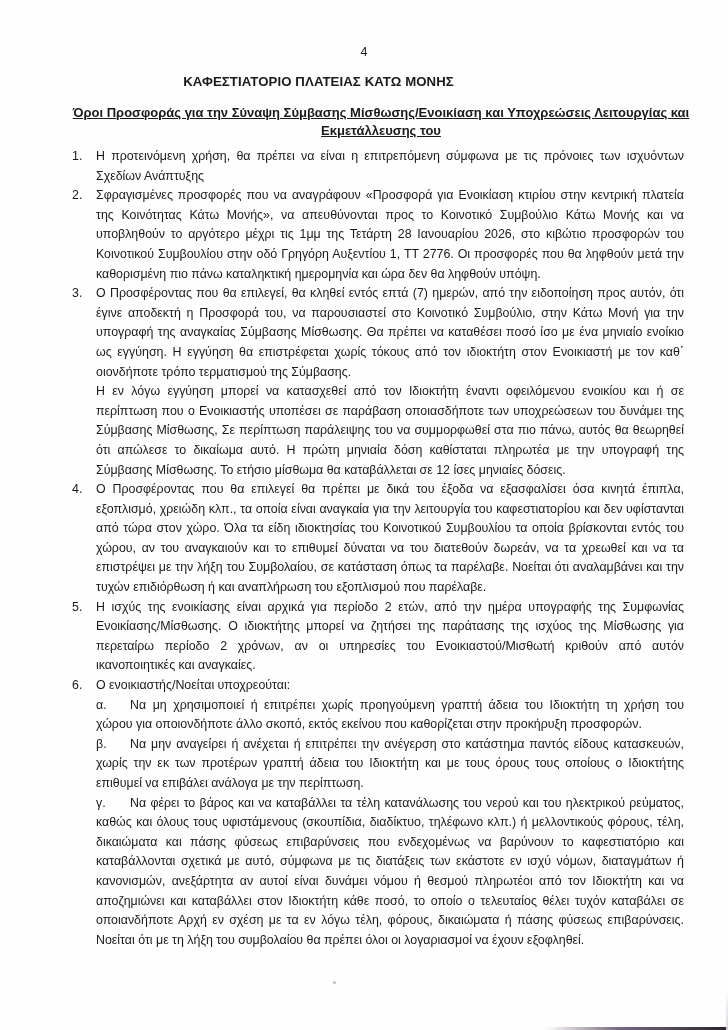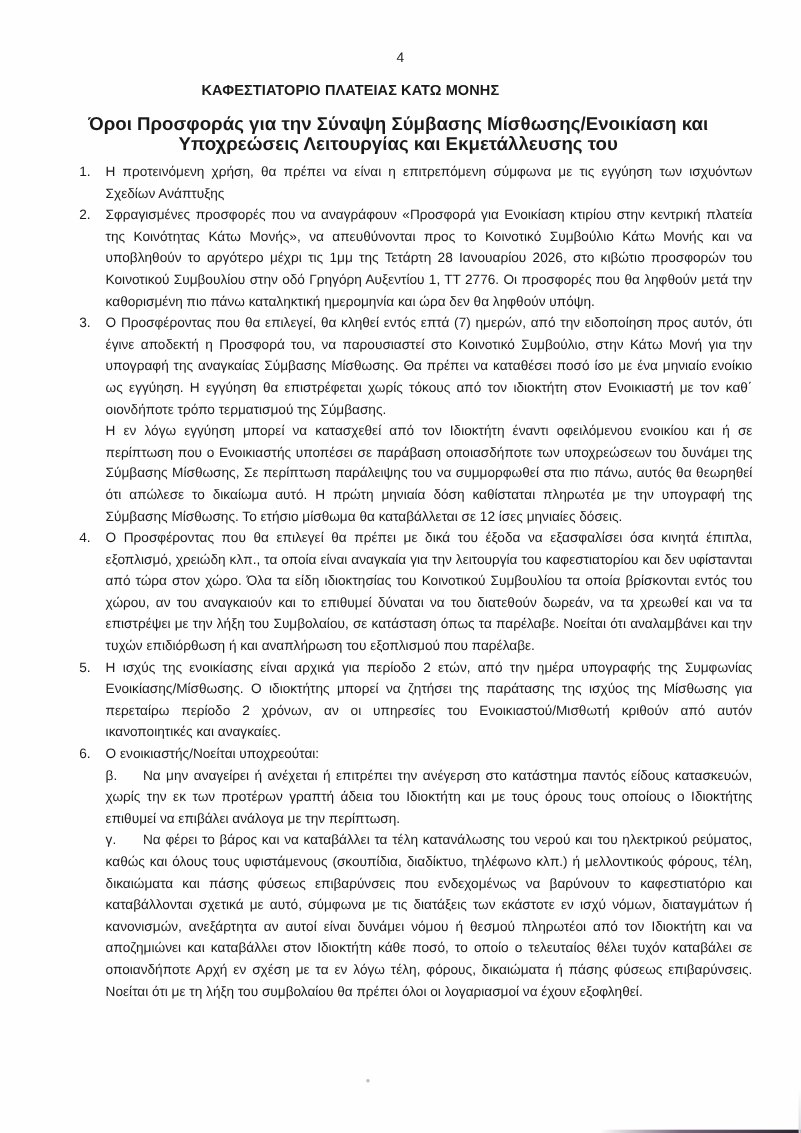--- a/index.html
+++ b/index.html
@@ -36,25 +36,26 @@
     left: 0;
     width: 637px;
     text-align: center;
     font-weight: bold;
     font-size: 13.2px;
     letter-spacing: 0.1px;
   }
   .doc-subtitle {
     position: absolute;
     top: 104px;
-    left: 52px;
+    left: 71px;
     width: 620px;
     text-align: center;
     font-weight: bold;
-    font-size: 17px;
+    text-decoration: underline;
+    font-size: 13px;
     line-height: 18px;
   }
   .terms {
     position: absolute;
     top: 147px;
     left: 96px;
     width: 588px;
     margin: 0;
     padding: 0;
     list-style: none;
@@ -112,21 +113,21 @@
 <body>
 
 <div class="page">
   <div class="page-number">4</div>
   <div class="doc-title">ΚΑΦΕΣΤΙΑΤΟΡΙΟ ΠΛΑΤΕΙΑΣ ΚΑΤΩ ΜΟΝΗΣ</div>
   <div class="doc-subtitle">Όροι Προσφοράς για την Σύναψη Σύμβασης Μίσθωσης/Ενοικίαση και Υποχρεώσεις Λειτουργίας και Εκμετάλλευσης του</div>
 
   <ol class="terms">
     <li class="term">
       <span class="term-num">1.</span>
-      <p>Η προτεινόμενη χρήση, θα πρέπει να είναι η επιτρεπόμενη σύμφωνα με τις εγγύηση των ισχυόντων Σχεδίων Ανάπτυξης</p>
+      <p>Η προτεινόμενη χρήση, θα πρέπει να είναι η επιτρεπόμενη σύμφωνα με τις πρόνοιες των ισχυόντων Σχεδίων Ανάπτυξης</p>
     </li>
     <li class="term">
       <span class="term-num">2.</span>
       <p>Σφραγισμένες προσφορές που να αναγράφουν «Προσφορά για Ενοικίαση κτιρίου στην κεντρική πλατεία της Κοινότητας Κάτω Μονής», να απευθύνονται προς το Κοινοτικό Συμβούλιο Κάτω Μονής και να υποβληθούν το αργότερο μέχρι τις 1μμ της Τετάρτη 28 Ιανουαρίου 2026, στο κιβώτιο προσφορών του Κοινοτικού Συμβουλίου στην οδό Γρηγόρη Αυξεντίου 1, ΤΤ 2776. Οι προσφορές που θα ληφθούν μετά την καθορισμένη πιο πάνω καταληκτική ημερομηνία και ώρα δεν θα ληφθούν υπόψη.</p>
     </li>
     <li class="term">
       <span class="term-num">3.</span>
       <p>Ο Προσφέροντας που θα επιλεγεί, θα κληθεί εντός επτά (7) ημερών, από την ειδοποίηση προς αυτόν, ότι έγινε αποδεκτή η Προσφορά του, να παρουσιαστεί στο Κοινοτικό Συμβούλιο, στην Κάτω Μονή για την υπογραφή της αναγκαίας Σύμβασης Μίσθωσης. Θα πρέπει να καταθέσει ποσό ίσο με ένα μηνιαίο ενοίκιο ως εγγύηση. Η εγγύηση θα επιστρέφεται χωρίς τόκους από τον ιδιοκτήτη στον Ενοικιαστή με τον καθ΄ οιονδήποτε τρόπο τερματισμού της Σύμβασης.</p>
       <p>Η εν λόγω εγγύηση μπορεί να κατασχεθεί από τον Ιδιοκτήτη έναντι οφειλόμενου ενοικίου και ή σε περίπτωση που ο Ενοικιαστής υποπέσει σε παράβαση οποιασδήποτε των υποχρεώσεων του δυνάμει της Σύμβασης Μίσθωσης, Σε περίπτωση παράλειψης του να συμμορφωθεί στα πιο πάνω, αυτός θα θεωρηθεί ότι απώλεσε το δικαίωμα αυτό. Η πρώτη μηνιαία δόση καθίσταται πληρωτέα με την υπογραφή της Σύμβασης Μίσθωσης. Το ετήσιο μίσθωμα θα καταβάλλεται σε 12 ίσες μηνιαίες δόσεις.</p>
     </li>
@@ -134,20 +135,21 @@
       <span class="term-num">4.</span>
       <p>Ο Προσφέροντας που θα επιλεγεί θα πρέπει με δικά του έξοδα να εξασφαλίσει όσα κινητά έπιπλα, εξοπλισμό, χρειώδη κλπ., τα οποία είναι αναγκαία για την λειτουργία του καφεστιατορίου και δεν υφίστανται από τώρα στον χώρο. Όλα τα είδη ιδιοκτησίας του Κοινοτικού Συμβουλίου τα οποία βρίσκονται εντός του χώρου, αν του αναγκαιούν και το επιθυμεί δύναται να του διατεθούν δωρεάν, να τα χρεωθεί και να τα επιστρέψει με την λήξη του Συμβολαίου, σε κατάσταση όπως τα παρέλαβε. Νοείται ότι αναλαμβάνει και την τυχών επιδιόρθωση ή και αναπλήρωση του εξοπλισμού που παρέλαβε.</p>
     </li>
     <li class="term">
       <span class="term-num">5.</span>
       <p>Η ισχύς της ενοικίασης είναι αρχικά για περίοδο 2 ετών, από την ημέρα υπογραφής της Συμφωνίας Ενοικίασης/Μίσθωσης. Ο ιδιοκτήτης μπορεί να ζητήσει της παράτασης της ισχύος της Μίσθωσης για περεταίρω περίοδο 2 χρόνων, αν οι υπηρεσίες του Ενοικιαστού/Μισθωτή κριθούν από αυτόν ικανοποιητικές και αναγκαίες.</p>
     </li>
     <li class="term">
       <span class="term-num">6.</span>
       <p>Ο ενοικιαστής/Νοείται υποχρεούται:</p>
+      <p class="sub"><span class="sub-letter">α.</span><span>Να μη χρησιμοποιεί ή επιτρέπει χωρίς προηγούμενη γραπτή άδεια του Ιδιοκτήτη τη χρήση του χώρου για οποιονδήποτε άλλο σκοπό, εκτός εκείνου που καθορίζεται στην προκήρυξη προσφορών.</span></p>
       <p class="sub"><span class="sub-letter">β.</span><span>Να μην αναγείρει ή ανέχεται ή επιτρέπει την ανέγερση στο κατάστημα παντός είδους κατασκευών, χωρίς την εκ των προτέρων γραπτή άδεια του Ιδιοκτήτη και με τους όρους τους οποίους ο Ιδιοκτήτης επιθυμεί να επιβάλει ανάλογα με την περίπτωση.</span></p>
       <p class="sub"><span class="sub-letter">γ.</span><span>Να φέρει το βάρος και να καταβάλλει τα τέλη κατανάλωσης του νερού και του ηλεκτρικού ρεύματος, καθώς και όλους τους υφιστάμενους (σκουπίδια, διαδίκτυο, τηλέφωνο κλπ.) ή μελλοντικούς φόρους, τέλη, δικαιώματα και πάσης φύσεως επιβαρύνσεις που ενδεχομένως να βαρύνουν το καφεστιατόριο και καταβάλλονται σχετικά με αυτό, σύμφωνα με τις διατάξεις των εκάστοτε εν ισχύ νόμων, διαταγμάτων ή κανονισμών, ανεξάρτητα αν αυτοί είναι δυνάμει νόμου ή θεσμού πληρωτέοι από τον Ιδιοκτήτη και να αποζημιώνει και καταβάλλει στον Ιδιοκτήτη κάθε ποσό, το οποίο ο τελευταίος θέλει τυχόν καταβάλει σε οποιανδήποτε Αρχή εν σχέση με τα εν λόγω τέλη, φόρους, δικαιώματα ή πάσης φύσεως επιβαρύνσεις. Νοείται ότι με τη λήξη του συμβολαίου θα πρέπει όλοι οι λογαριασμοί να έχουν εξοφληθεί.</span></p>
     </li>
   </ol>
 
   <div class="speck"></div>
   <div class="scan-edge"></div>
   <div class="scan-edge-right"></div>
 </div>
 

